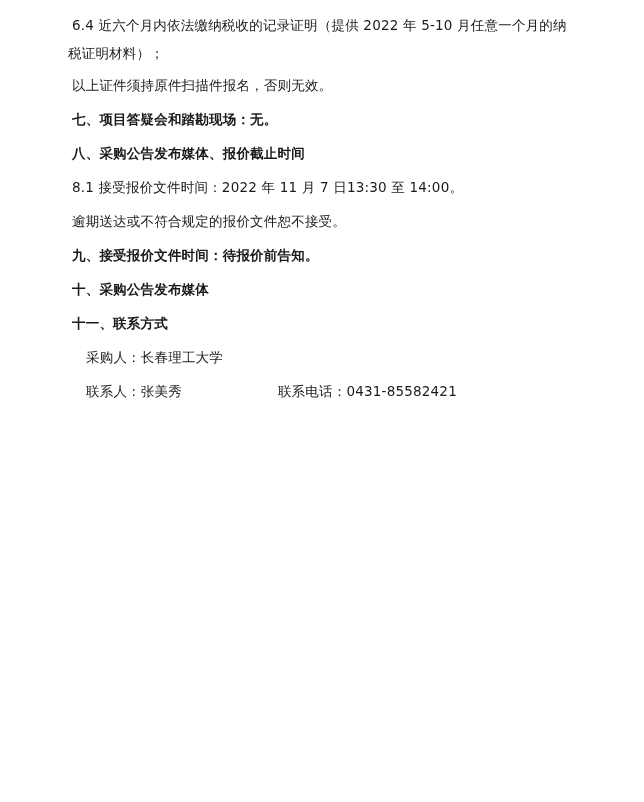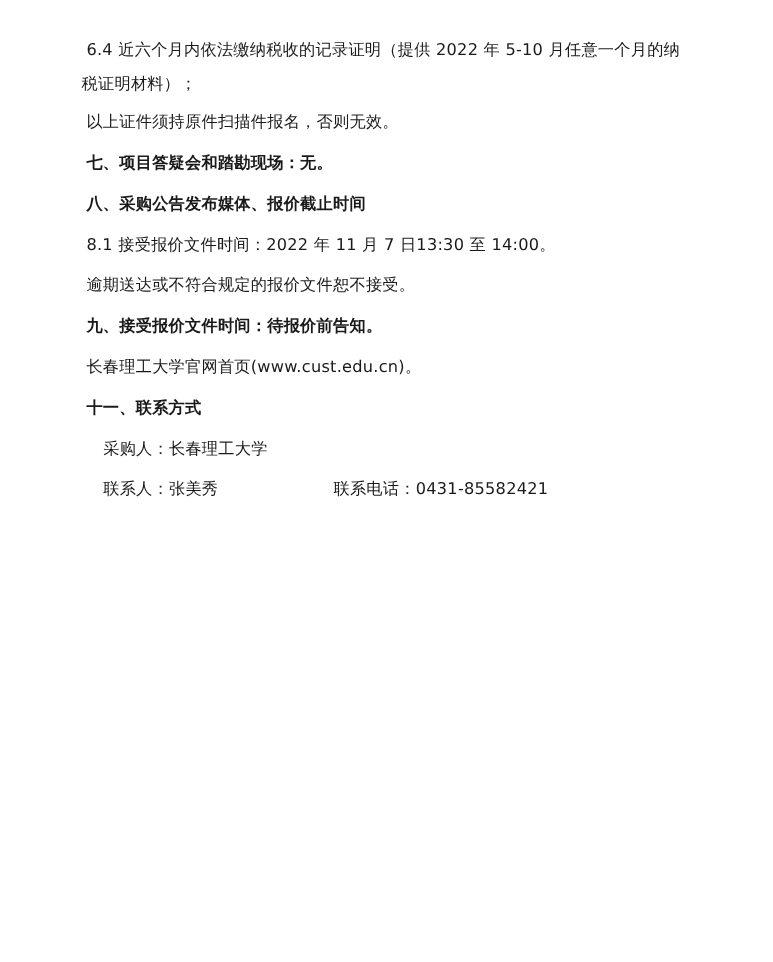--- a/index.html
+++ b/index.html
@@ -17,21 +17,21 @@
   .page {
     position: relative;
     width: 644px;
     height: 802px;
     padding: 0;
     box-sizing: border-box;
   }
   .doc-body {
     position: absolute;
     left: 44px;
-    top: 27px;
+    top: 10px;
     width: 556px;
   }
   p {
     margin: 0;
     font-size: 13.5px;
     line-height: 34px;
     letter-spacing: 0.2px;
     color: #1a1a1a;
   }
   .indent {
@@ -78,22 +78,22 @@
 
     <p class="indent bold">八、采购公告发布媒体、报价截止时间</p>
 
     <p class="indent">8.1 接受报价文件时间：2022 年 11 月 7 日13:30 至 14:00。</p>
 
 
     <p class="indent">逾期送达或不符合规定的报价文件恕不接受。</p>
 
     <p class="indent bold">九、接受报价文件时间：待报价前告知。</p>
 
+    <p class="indent bold">十、采购公告发布媒体</p>
 
-    <p class="indent">长春理工大学官网首页(www.cust.edu.cn)。</p>
 
     <p class="indent bold">十一、联系方式</p>
 
     <p class="contact-line">采购人：长春理工大学</p>
 
 
     <p class="contact-line"><span>联系人：张美秀</span><span class="col-gap-wide"></span><span>联系电话：0431-85582421</span></p>
 
 
   </div>

